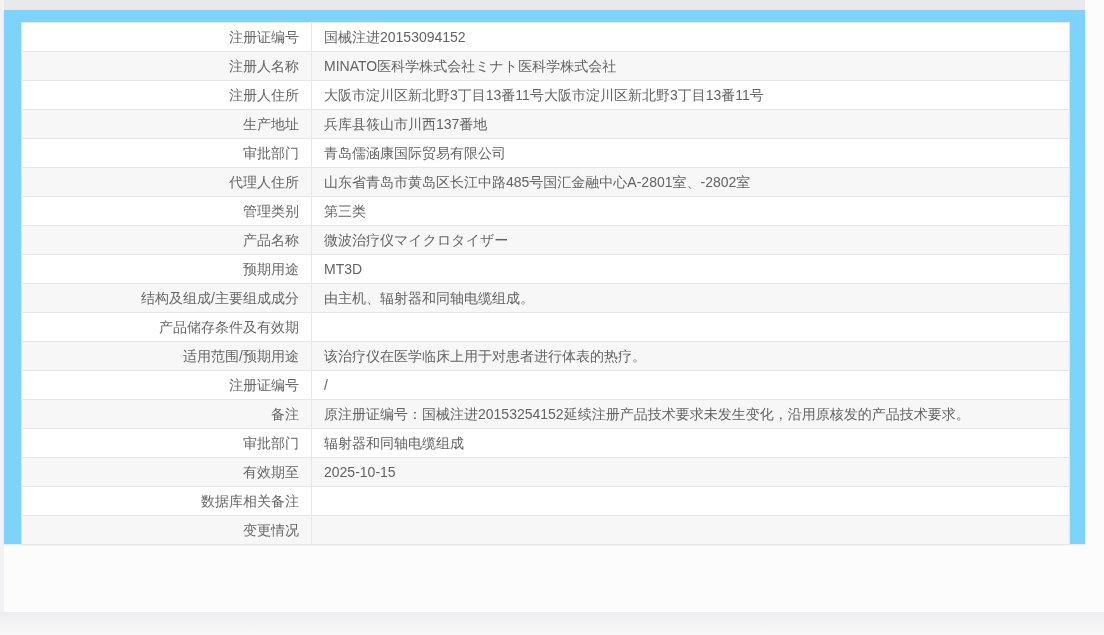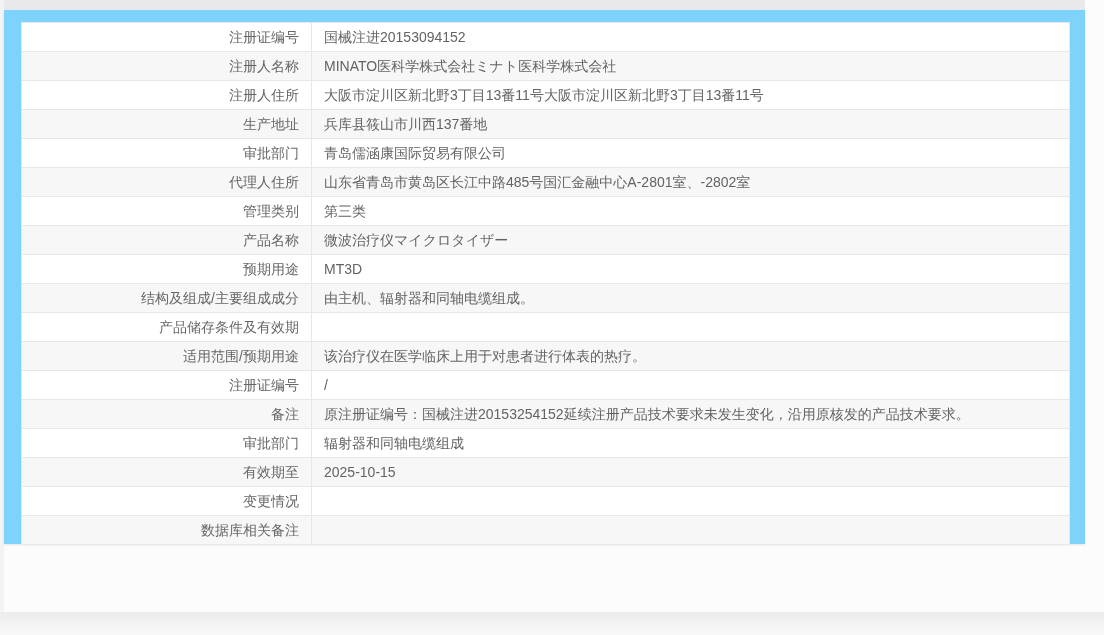--- a/index.html
+++ b/index.html
@@ -131,24 +131,24 @@
         </tr>
         <tr>
           <td class="label">审批部门</td>
           <td class="value">辐射器和同轴电缆组成</td>
         </tr>
         <tr>
           <td class="label">有效期至</td>
           <td class="value">2025-10-15</td>
         </tr>
         <tr>
-          <td class="label">变更情况</td>
+          <td class="label">数据库相关备注</td>
           <td class="value"></td>
         </tr>
         <tr>
-          <td class="label">数据库相关备注</td>
+          <td class="label">变更情况</td>
           <td class="value"></td>
         </tr>
       </tbody>
   </table>
 </div>
 
 <div class="footer-area"></div>
 
 </body></html>

